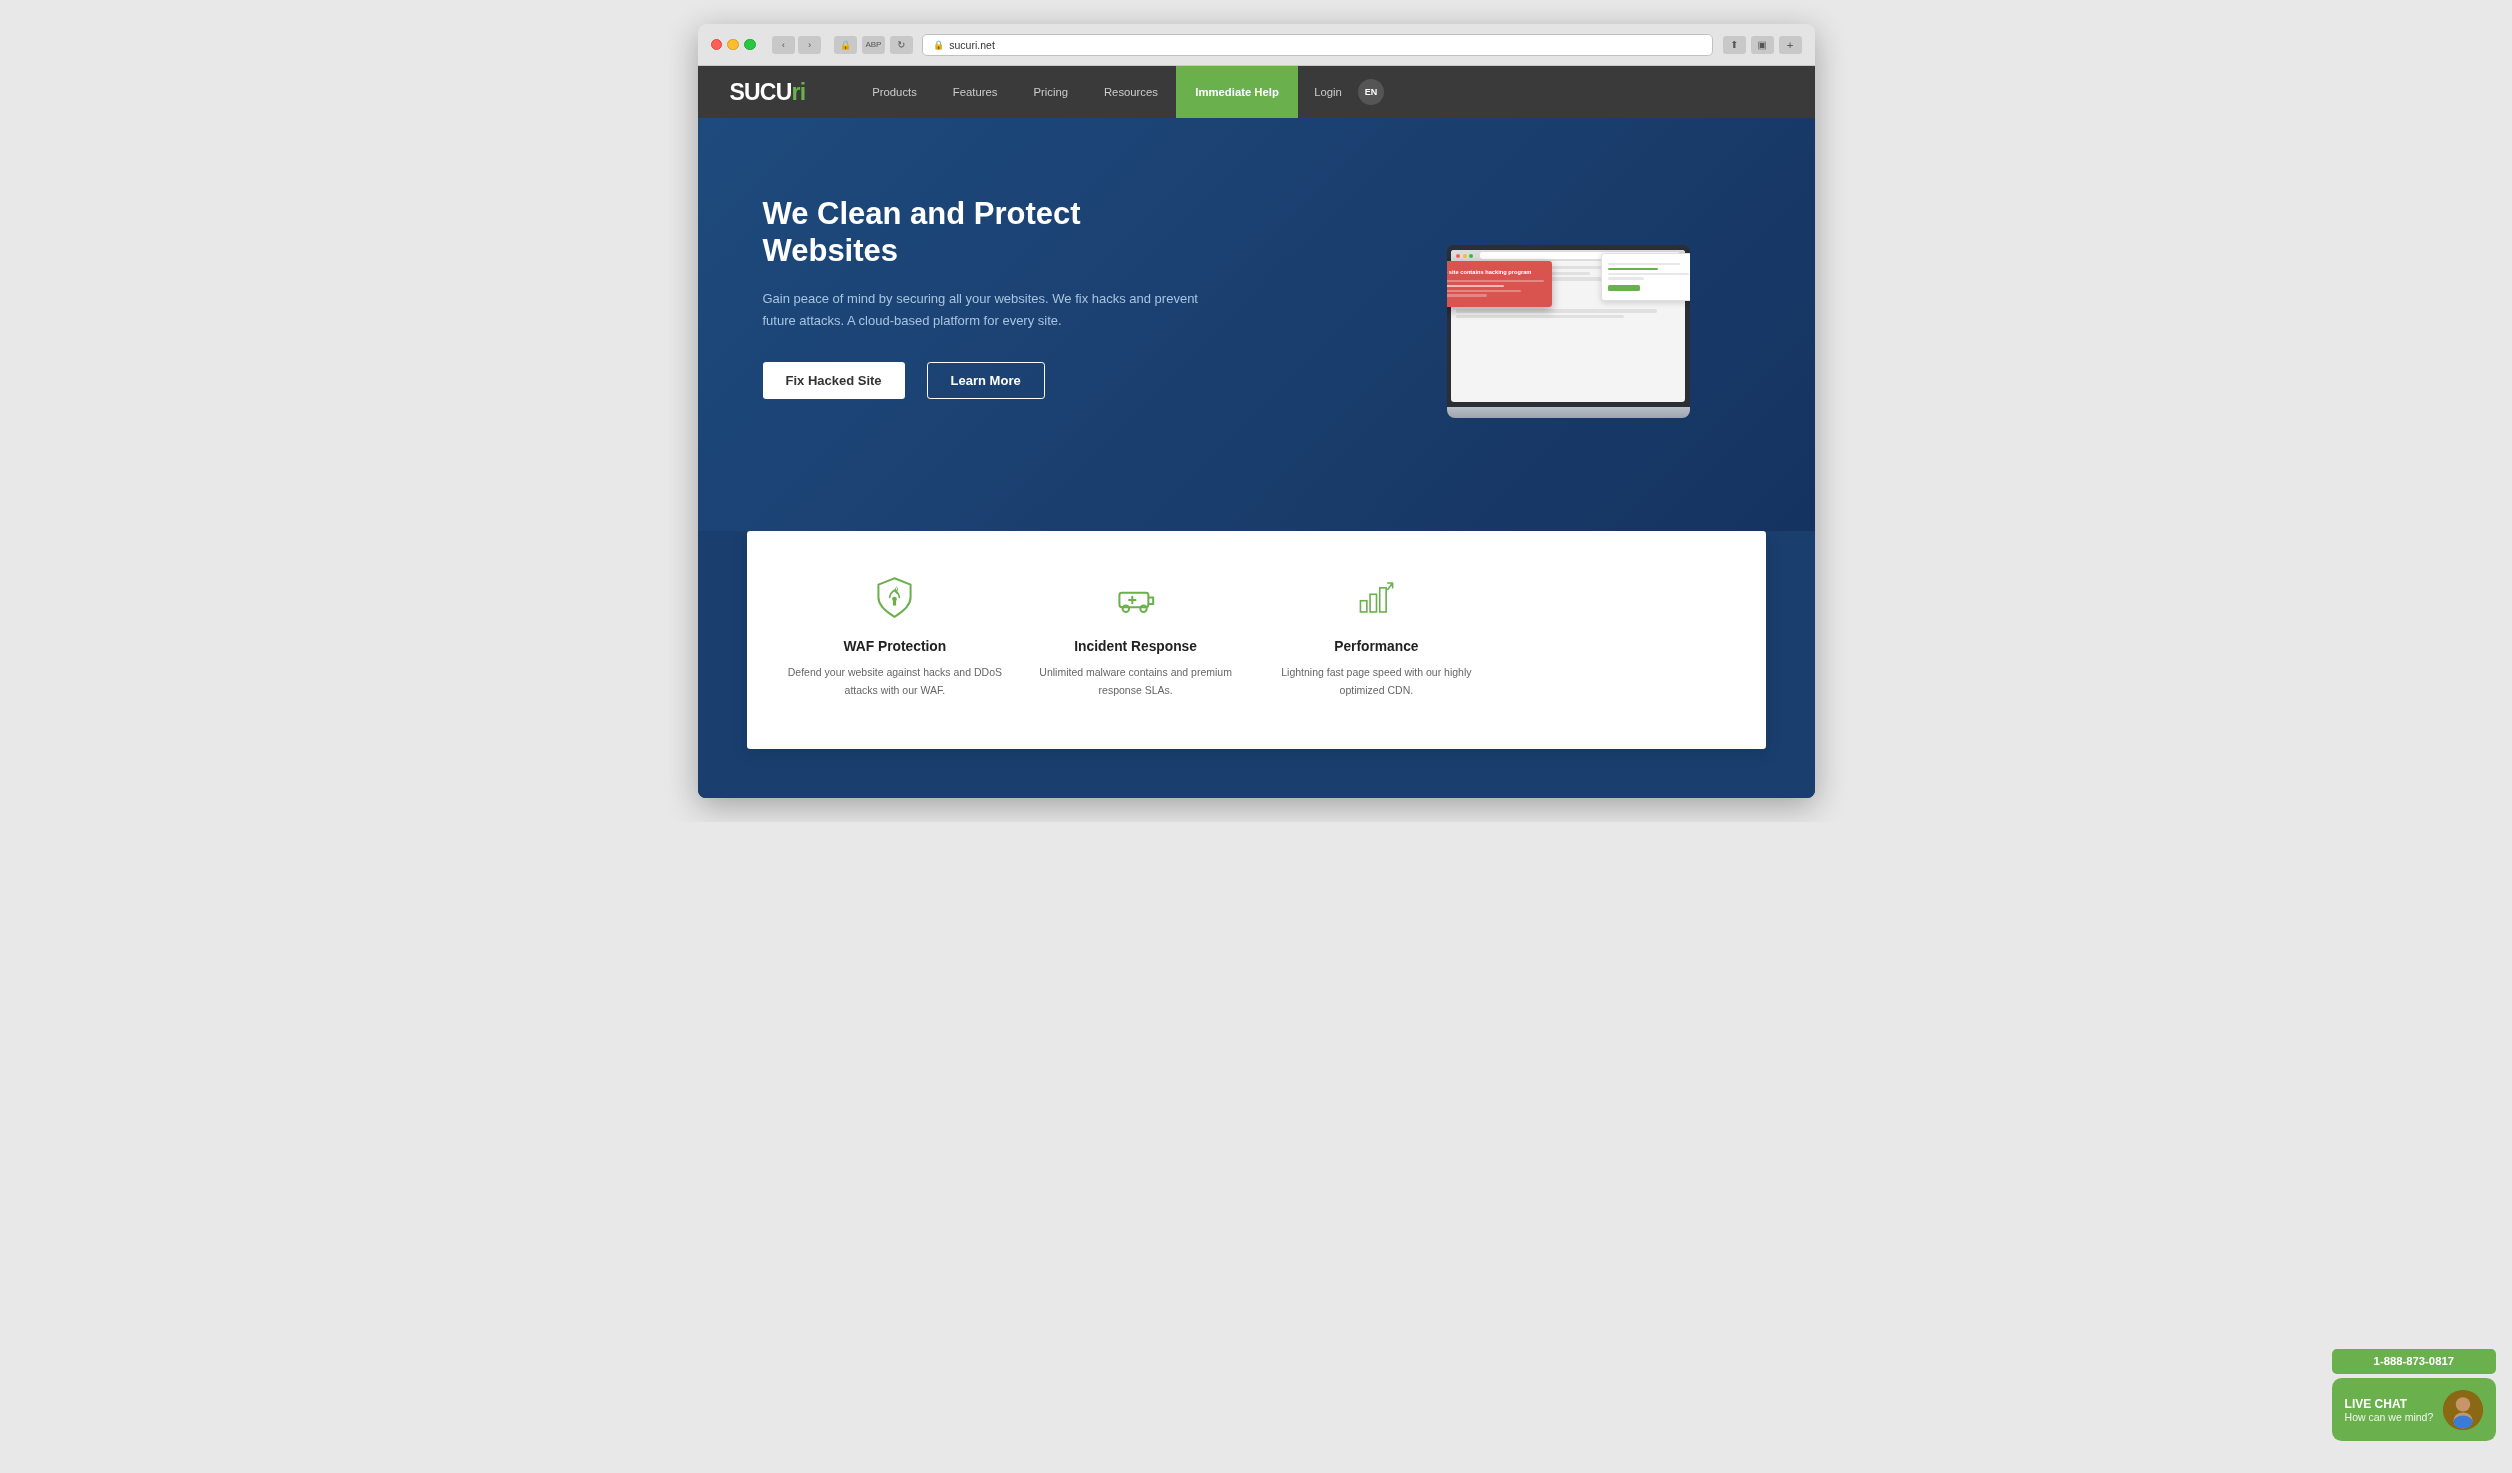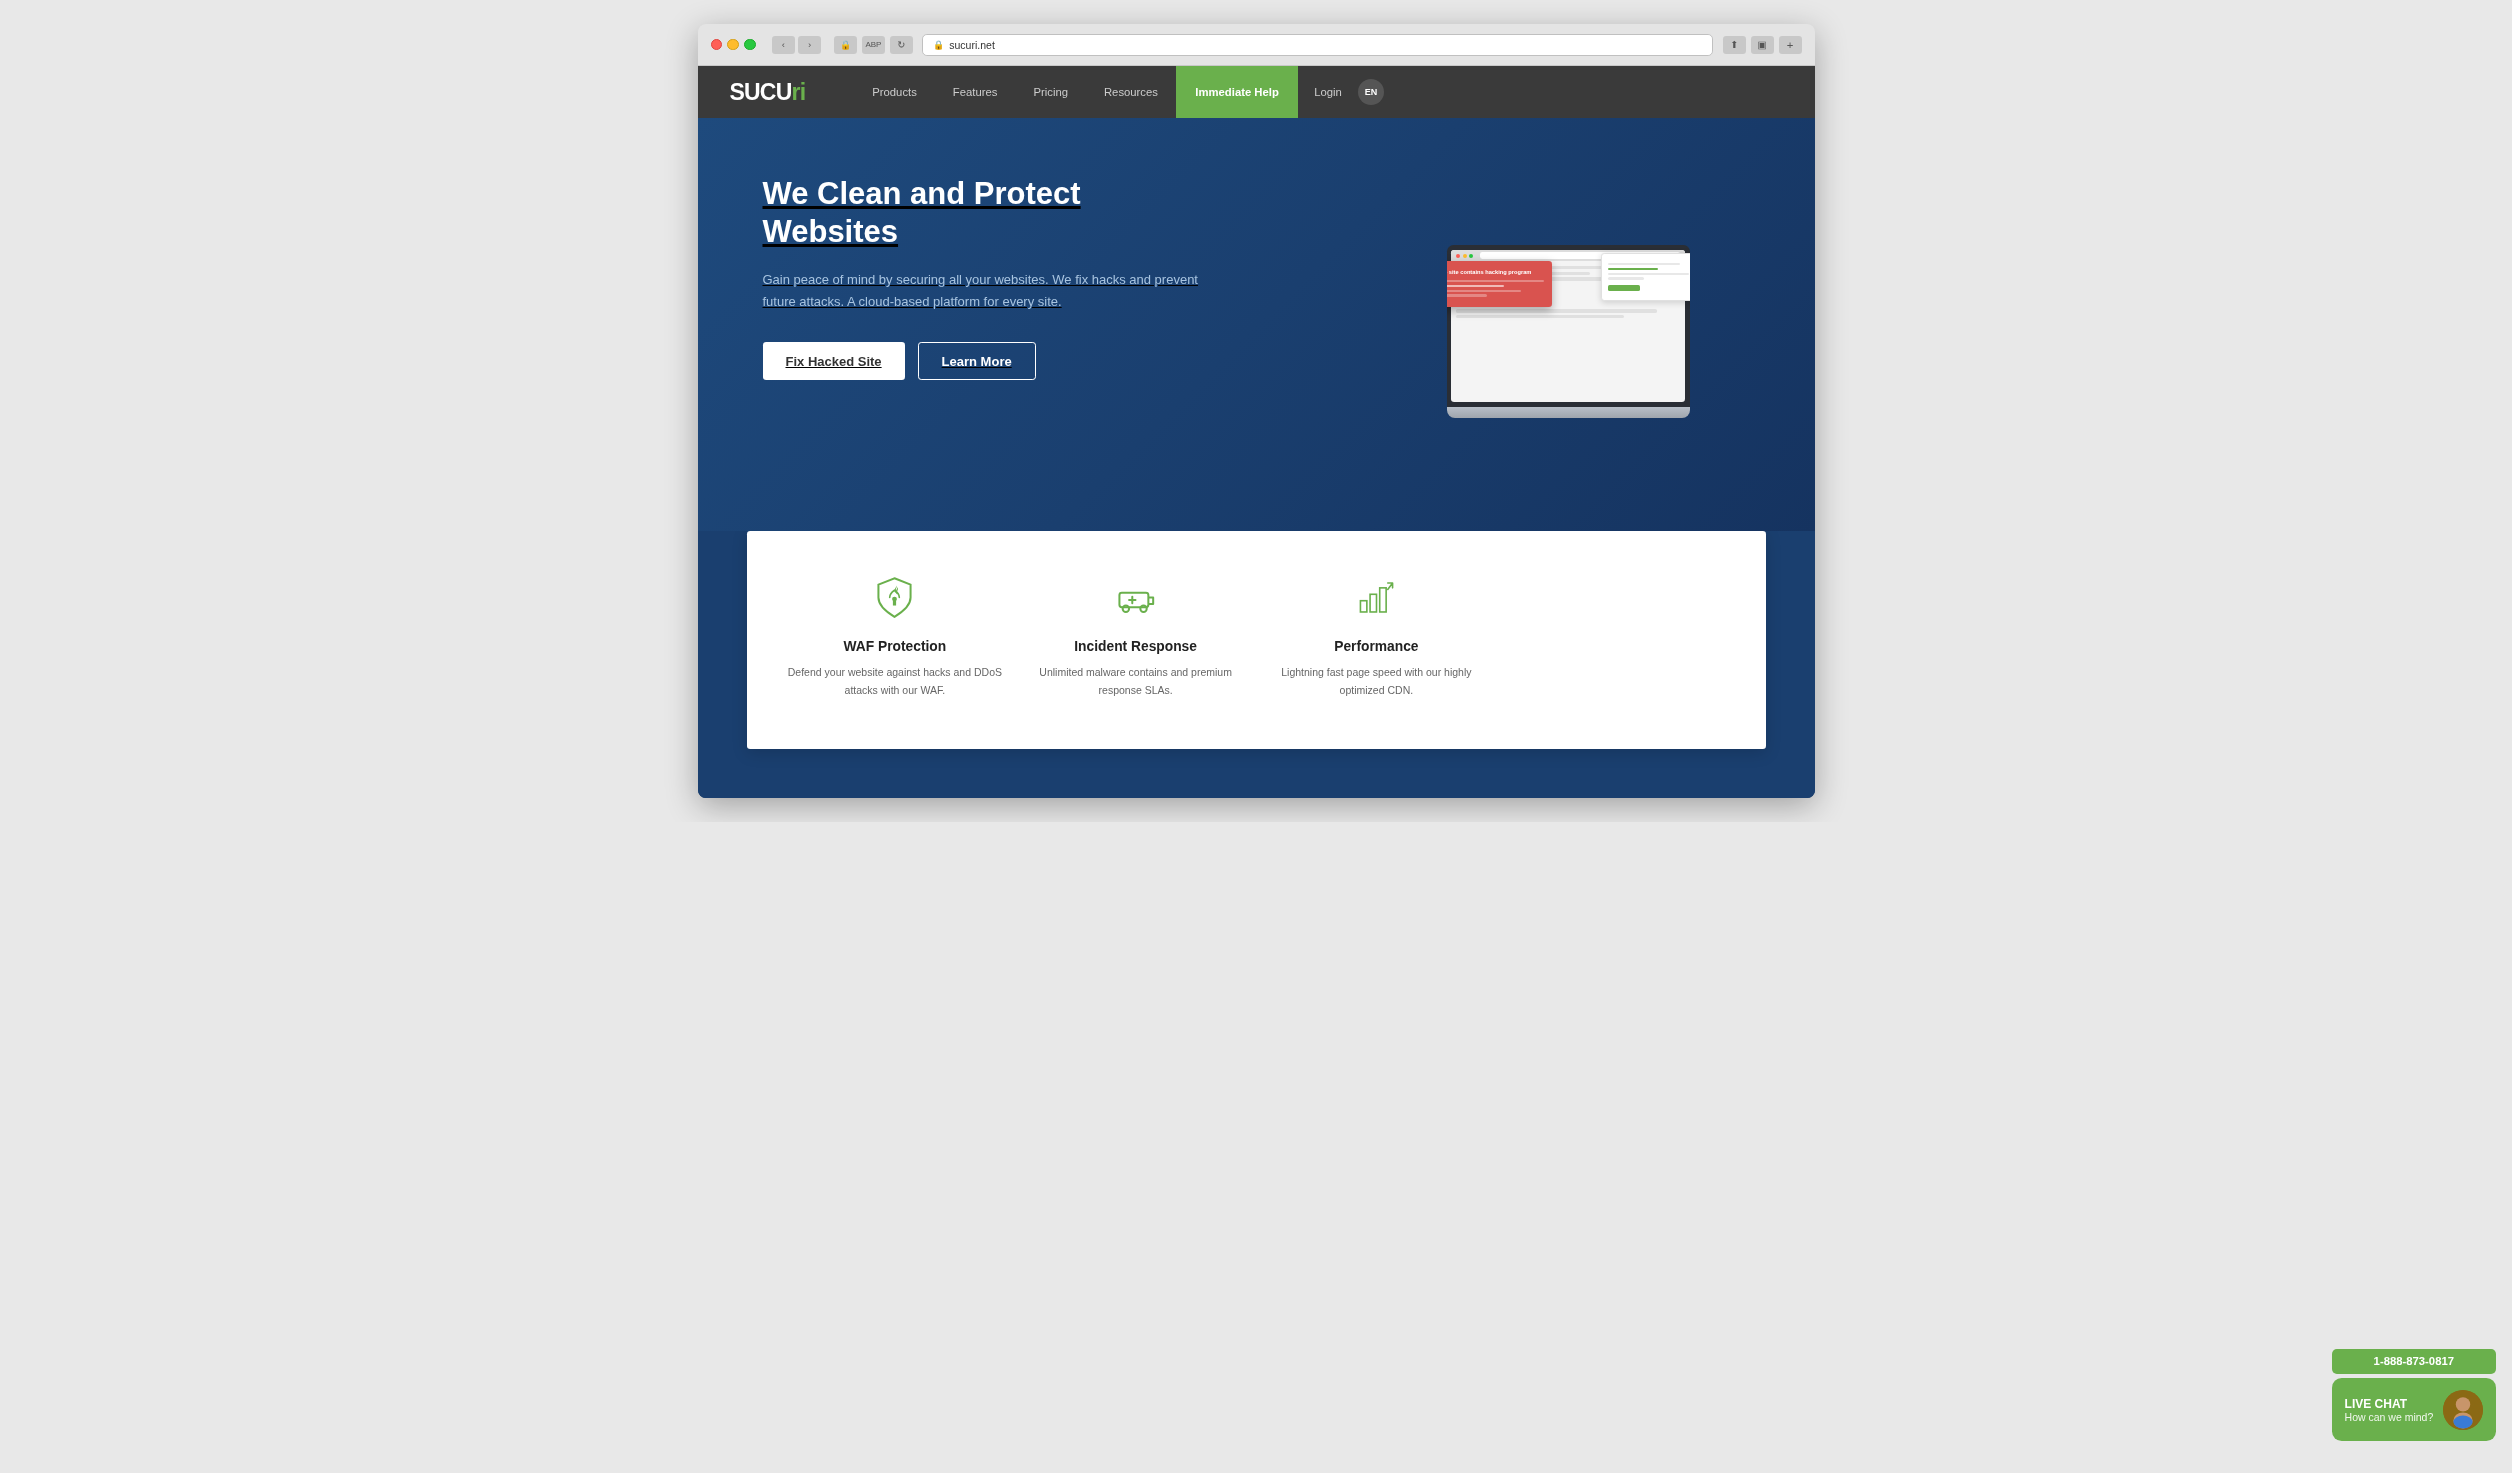--- a/index.html
+++ b/index.html
@@ -140,46 +140,45 @@
       cursor: pointer;
       font-weight: 600;
     }
 
     
     .hero {
       background: #1a3f6f;
       background: linear-gradient(135deg, #1e4a7d 0%, #1a3f6f 50%, #153360 100%);
       padding: 57px 92px 113px 65px;
       display: flex;
-      align-items: flex-start;
+      align-items: center;
       position: relative;
       min-height: 356px;
       overflow: hidden;
-      text-decoration: underline;
     }
     .hero-text {
       flex: 1;
       max-width: 453px;
     }
     .hero-title {
       font-size: 31px;
       font-weight: 800;
       color: white;
       margin-bottom: 19.4px;
       line-height: 1.2;
     }
     .hero-subtitle {
       font-size: 13px;
       color: #a8c4e0;
       line-height: 1.7;
       margin-bottom: 29px;
     }
     .hero-buttons {
       display: flex;
-      gap: 13px;
+      gap: 22px;
     }
     .btn-fix {
       background: white;
       color: #333;
       border: none;
       padding: 11.3px 23px;
       font-size: 13px;
       font-weight: 600;
       border-radius: 3.2px;
       cursor: pointer;

